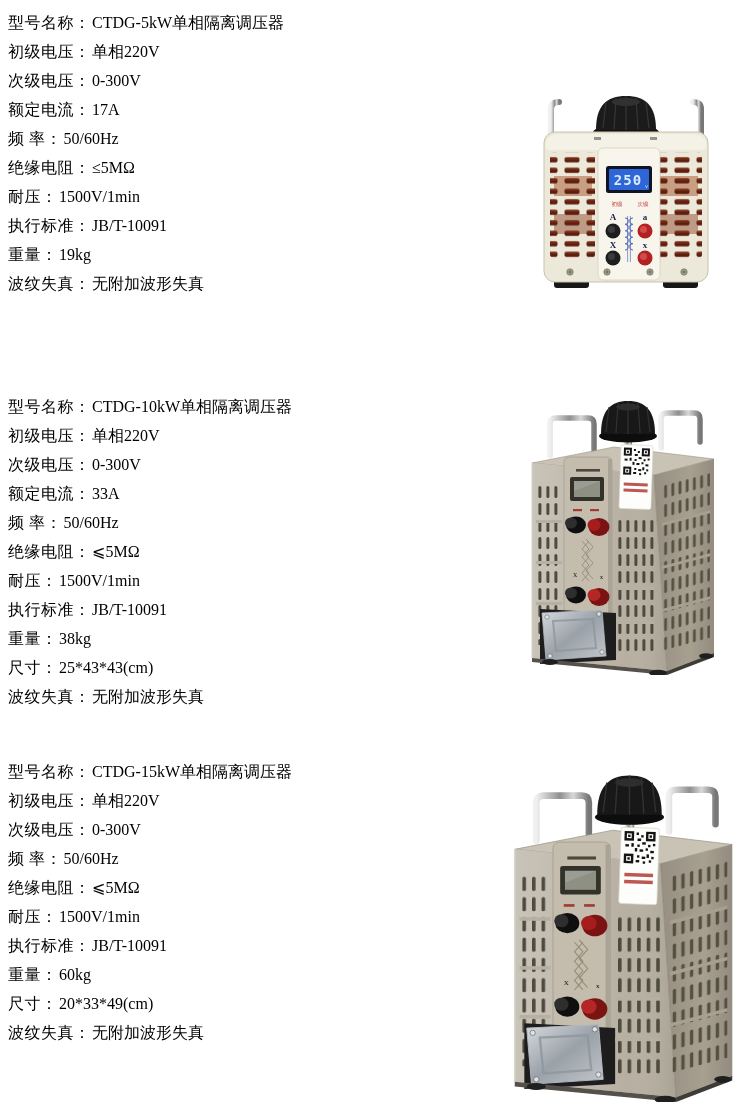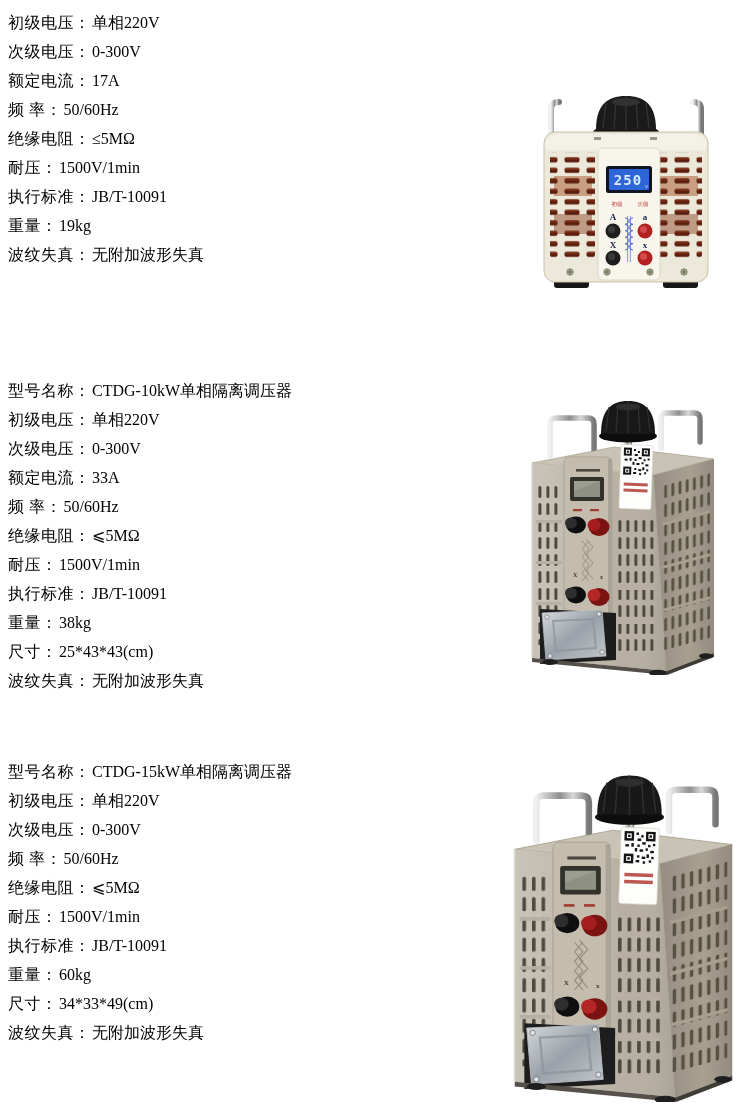--- a/index.html
+++ b/index.html
@@ -7,40 +7,41 @@
     width:750px;height:1109px;position:relative;overflow:hidden;
     background:#ffffff;
     font-family:"Liberation Serif","DejaVu Serif",serif;
     color:#000;
   }
   .spec-block{
     position:absolute;left:8px;width:490px;
     font-size:16px;line-height:29px;white-space:nowrap;
   }
   .spec-block.s1{top:8px}
-  .spec-block.s2{top:376px}
+  .spec-block.s2{top:392px}
   .spec-block.s3{top:757px}
   .spec-row{height:29px;}
   .spec-label{letter-spacing:0.5px;}
   .spec-colon{margin-right:2px;}
   .product-image{position:absolute;text-decoration:underline;}
   .img1{left:540px;top:92px;width:172px;height:198px;}
   .img2{left:528px;top:399px;width:190px;height:276px;}
   .img3{left:510px;top:773px;width:227px;height:329px;}
   svg text.plabel{font-family:"Liberation Sans","DejaVu Sans",sans-serif;font-size:5.5px;}
   svg text.term{font-family:"Liberation Serif","DejaVu Serif",serif;font-weight:bold;font-size:9px;}
   svg text.term-sm{font-family:"Liberation Serif","DejaVu Serif",serif;font-weight:bold;font-size:6px;}
   svg text.lcd{font-family:"DejaVu Sans Mono",monospace;font-weight:bold;font-size:14px;letter-spacing:1px;}
   svg text.lcd-u{font-family:"DejaVu Sans Mono",monospace;font-size:5px;}
 </style>
 </head>
 <body>
 
 <section class="spec-block s1">
 
+    <div class="spec-row"><span class="spec-label">型号名称</span><span class="spec-colon">：</span><span class="spec-value">CTDG-5kW单相隔离调压器</span></div>
 
     <div class="spec-row"><span class="spec-label">初级电压</span><span class="spec-colon">：</span><span class="spec-value">单相220V</span></div>
 
     <div class="spec-row"><span class="spec-label">次级电压</span><span class="spec-colon">：</span><span class="spec-value">0-300V</span></div>
 
     <div class="spec-row"><span class="spec-label">额定电流</span><span class="spec-colon">：</span><span class="spec-value">17A</span></div>
 
     <div class="spec-row"><span class="spec-label">频 率</span><span class="spec-colon">：</span><span class="spec-value">50/60Hz</span></div>
 
     <div class="spec-row"><span class="spec-label">绝缘电阻</span><span class="spec-colon">：</span><span class="spec-value">≤5MΩ</span></div>
@@ -92,21 +93,21 @@
     <div class="spec-row"><span class="spec-label">频 率</span><span class="spec-colon">：</span><span class="spec-value">50/60Hz</span></div>
 
     <div class="spec-row"><span class="spec-label">绝缘电阻</span><span class="spec-colon">：</span><span class="spec-value">⩽5MΩ</span></div>
 
     <div class="spec-row"><span class="spec-label">耐压</span><span class="spec-colon">：</span><span class="spec-value">1500V/1min</span></div>
 
     <div class="spec-row"><span class="spec-label">执行标准</span><span class="spec-colon">：</span><span class="spec-value">JB/T-10091</span></div>
 
     <div class="spec-row"><span class="spec-label">重量</span><span class="spec-colon">：</span><span class="spec-value">60kg</span></div>
 
-    <div class="spec-row"><span class="spec-label">尺寸</span><span class="spec-colon">：</span><span class="spec-value">34*33*49(cm)</span></div>
+    <div class="spec-row"><span class="spec-label">尺寸</span><span class="spec-colon">：</span><span class="spec-value">20*33*49(cm)</span></div>
 
     <div class="spec-row"><span class="spec-label">波纹失真</span><span class="spec-colon">：</span><span class="spec-value">无附加波形失真</span></div>
   </section>
 
 <svg width="0" height="0" style="position:absolute" aria-hidden="true">
   <defs>
     <linearGradient id="chromeGrad" x1="0" y1="0" x2="1" y2="0">
       <stop offset="0" stop-color="#f0f0f0"></stop>
         <stop offset="0.45" stop-color="#8f8f8f"></stop>
       <stop offset="0.7" stop-color="#d8d8d8"></stop>

